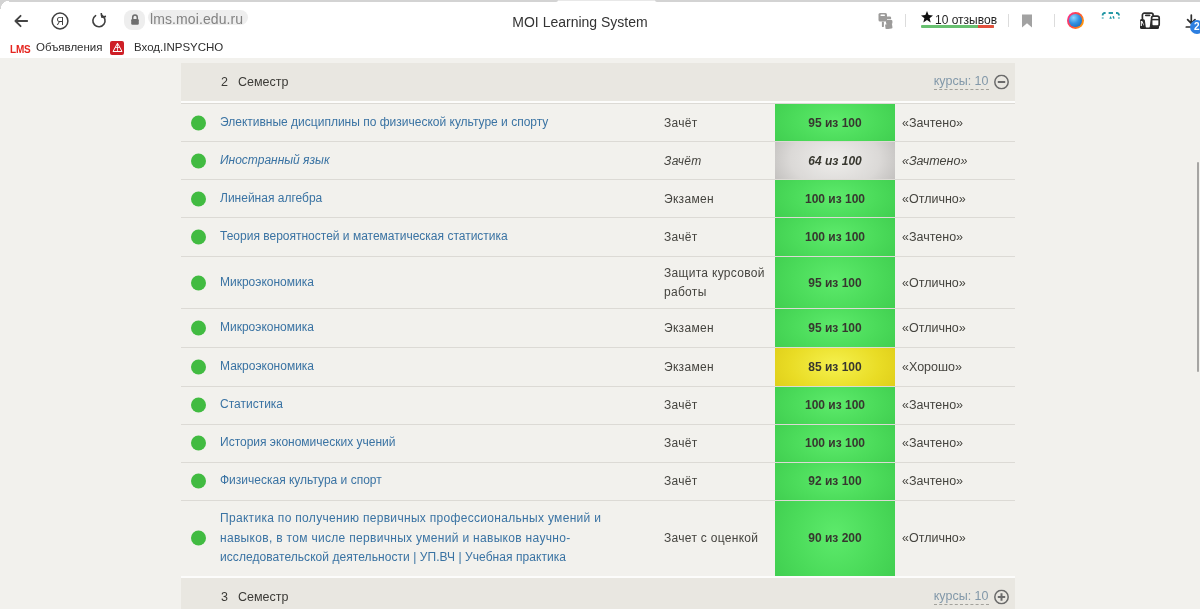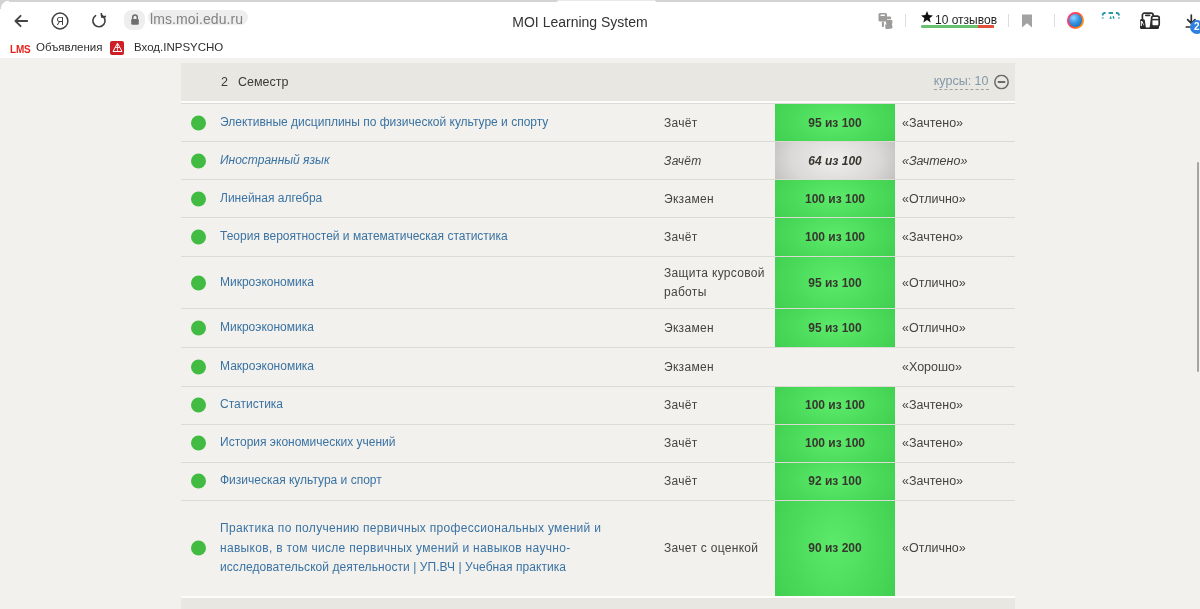--- a/index.html
+++ b/index.html
@@ -191,20 +191,21 @@
       <span class="dot"></span>
         <span class="course">Микроэкономика</span>
       <span class="etype">Экзамен</span>
         <span class="score g">95 из 100</span>
         <span class="grade">«Отлично»</span>
     </div>
     <div class="row" style="height:38.5px;">
       <span class="dot"></span>
         <span class="course">Макроэкономика</span>
       <span class="etype">Экзамен</span>
+        <span class="score y">85 из 100</span>
         <span class="grade">«Хорошо»</span>
     </div>
     <div class="row" style="height:38px;">
       <span class="dot"></span>
         <span class="course">Статистика</span>
       <span class="etype">Зачёт</span>
         <span class="score g">100 из 100</span>
         <span class="grade">«Зачтено»</span>
     </div>
     <div class="row" style="height:38px;">
@@ -214,21 +215,21 @@
         <span class="score g">100 из 100</span>
         <span class="grade">«Зачтено»</span>
     </div>
     <div class="row" style="height:38px;">
       <span class="dot"></span>
         <span class="course">Физическая культура и спорт</span>
       <span class="etype">Зачёт</span>
         <span class="score g">92 из 100</span>
         <span class="grade">«Зачтено»</span>
     </div>
-    <div class="row" style="height:96px;">
+    <div class="row" style="height:76px;">
       <span class="dot"></span>
         <span class="course" style="letter-spacing:0.31px;">Практика по получению первичных профессиональных умений и<br>навыков, в том числе первичных умений и навыков научно-<br><span style="letter-spacing:0.06px;">исследовательской деятельности | УП.ВЧ | Учебная практика</span></span>
       <span class="etype">Зачет с оценкой</span>
         <span class="score g">90 из 200</span>
         <span class="grade">«Отлично»</span>
     </div>
     <div class="wgap"></div>
     <div class="semhead">
       <span class="num">3</span>
         <span class="nm">Семестр</span>

